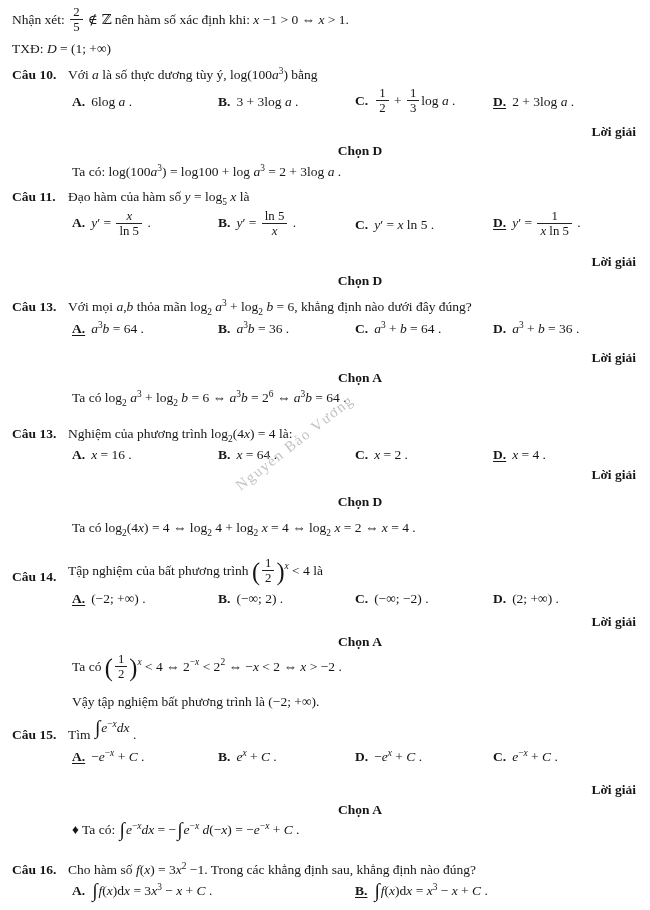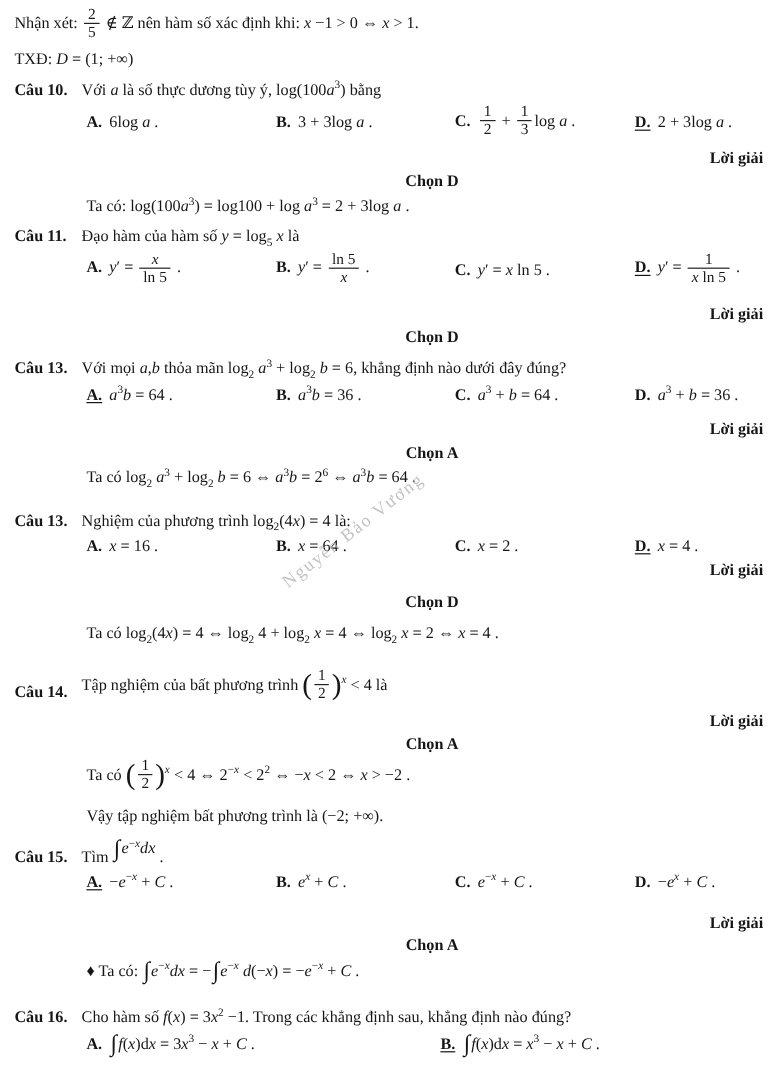--- a/index.html
+++ b/index.html
@@ -31,21 +31,20 @@
   .qhead{display:flex;align-items:flex-end;}
   .qnum{font-weight:700;flex:0 0 56px;}
   .stem{flex:1;}
   .pt8{padding-top:8px;}
 
   .opts{
     display:grid;
     grid-template-columns:146px 137px 138px 1fr;
     margin-left:60px;margin-top:4px;
     align-items:center;
-    gap:12px;
   }
   .opts.cols2{grid-template-columns:283px 1fr;}
   .opt{white-space:nowrap;}
   .olabel{font-weight:700;margin-right:6px;}
   .u{text-decoration:underline;text-underline-offset:2px;}
 
   .lg{text-align:right;font-weight:700;margin-top:6px;}
   .chon{font-weight:700;margin-left:72px;margin-top:2px;text-align:center;}
   .sol{margin-left:60px;margin-top:3px;font-family:Liberation Serif, serif;}
 
@@ -164,39 +163,45 @@
   </section>
 
   <section class="q t12">
     <div class="qhead pt8">
       <span class="qnum">Câu 14.</span>
       <span class="stem">Tập nghiệm của bất phương trình <span class="bp">(</span><span class="frac">
             <span class="fn">1</span>
             <span class="fd">2</span>
           </span><span class="bp">)</span><sup><i>x</i></sup> &lt; 4 là</span>
     </div>
+    <div class="opts">
+      <span class="opt"><span class="olabel u">A.</span><span>(−2; +∞) .</span></span>
+      <span class="opt"><span class="olabel">B.</span><span>(−∞; 2) .</span></span>
+      <span class="opt"><span class="olabel">C.</span><span>(−∞; −2) .</span></span>
+      <span class="opt"><span class="olabel">D.</span><span>(2; +∞) .</span></span>
+    </div>
     <div class="lg">Lời giải</div>
     <div class="chon">Chọn A</div>
     <div class="sol">Ta có <span class="bp">(</span><span class="frac">
           <span class="fn">1</span>
           <span class="fd">2</span>
         </span><span class="bp">)</span><sup><i>x</i></sup> &lt; 4 ⇔ 2<sup>−<i>x</i></sup> &lt; 2<sup>2</sup> ⇔ −<i>x</i> &lt; 2 ⇔ <i>x</i> &gt; −2 .</div>
     <div class="sol" style="margin-top:10px">Vậy tập nghiệm bất phương trình là (−2; +∞).</div>
   </section>
 
   <section class="q">
     <div class="qhead pt8">
       <span class="qnum">Câu 15.</span>
       <span class="stem">Tìm <span class="up"><span class="intg">∫</span><i>e</i><sup>−<i>x</i></sup><i>dx</i></span> .</span>
     </div>
     <div class="opts">
       <span class="opt"><span class="olabel u">A.</span><span>−<i>e</i><sup>−<i>x</i></sup> + <i>C</i> .</span></span>
       <span class="opt"><span class="olabel">B.</span><span><i>e</i><sup><i>x</i></sup> + <i>C</i> .</span></span>
+      <span class="opt"><span class="olabel">D.</span><span>−<i>e</i><sup><i>x</i></sup> + <i>C</i> .</span></span>
       <span class="opt"><span class="olabel">C.</span><span><i>e</i><sup>−<i>x</i></sup> + <i>C</i> .</span></span>
-      <span class="opt"><span class="olabel">D.</span><span>−<i>e</i><sup><i>x</i></sup> + <i>C</i> .</span></span>
     </div>
     <div class="lg t16">Lời giải</div>
     <div class="chon">Chọn A</div>
     <div class="sol">♦ Ta có: <span class="intg">∫</span><i>e</i><sup>−<i>x</i></sup><i>dx</i> = −<span class="intg">∫</span><i>e</i><sup>−<i>x</i></sup> <i>d</i>(−<i>x</i>) = −<i>e</i><sup>−<i>x</i></sup> + <i>C</i> .</div>
   </section>
 
   <section class="q t22">
     <div class="qhead">
       <span class="qnum">Câu 16.</span>
       <span class="stem">Cho hàm số <i>f</i>(<i>x</i>) = 3<i>x</i><sup>2</sup> −1. Trong các khẳng định sau, khẳng định nào đúng?</span>

